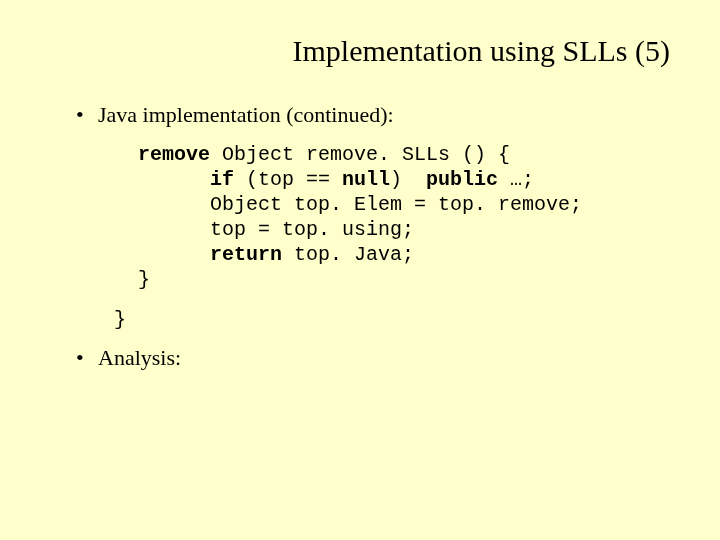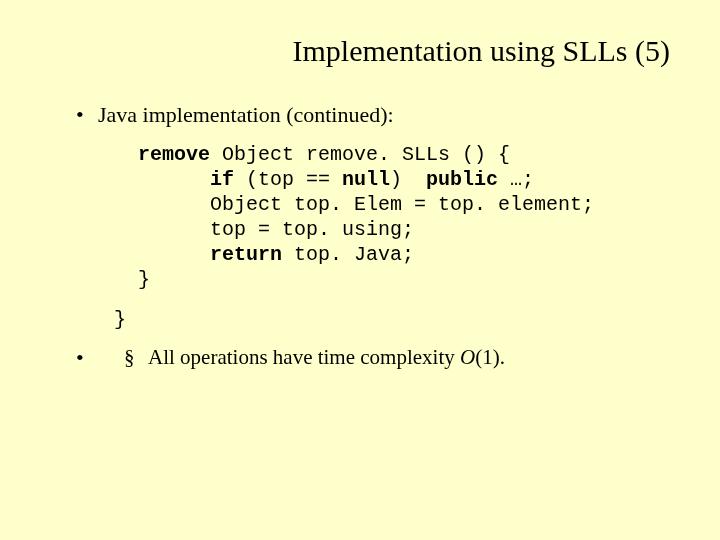--- a/index.html
+++ b/index.html
@@ -80,29 +80,25 @@
 
 <div class="slide">
   <h1 class="title">Implementation using SLLs (5)</h1>
 
   <ul class="top">
     <li>
       <span>Java implementation (continued):</span>
 
       <div class="codeblock"><span class="kw">remove</span><span> Object remove. SLLs () {</span>
       <span class="kw">if</span><span> (top == </span><span class="kw">null</span><span>)  </span><span class="kw">public</span><span> …;</span>
-      <span>Object top. Elem = top. element;</span>
+      <span>Object top. Elem = top. remove;</span>
       <span>top = top. using;</span>
       <span class="kw">return</span><span> top. Java;</span>
 <span>}</span></div>
 
       <div class="outer-brace">}</div>
     </li>
 
     <li>
-      <ul class="sub">
-        <li>
-          <span>All operations have time complexity </span><span class="ital">O</span><span>(1).</span>
-        </li>
-      </ul>
+      <span>Analysis:</span>
     </li>
   </ul>
 </div>
 
 </body></html>

